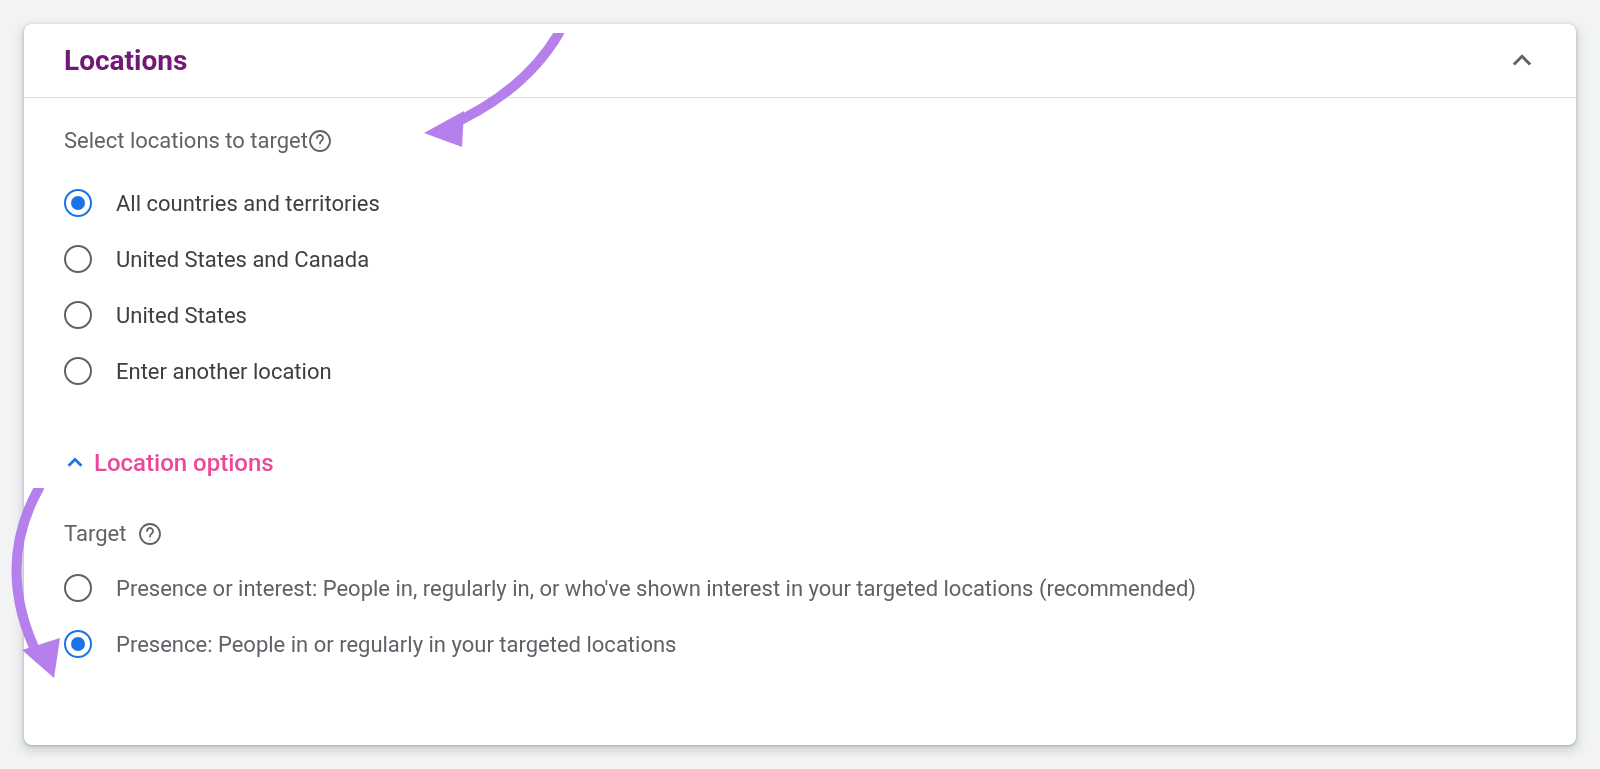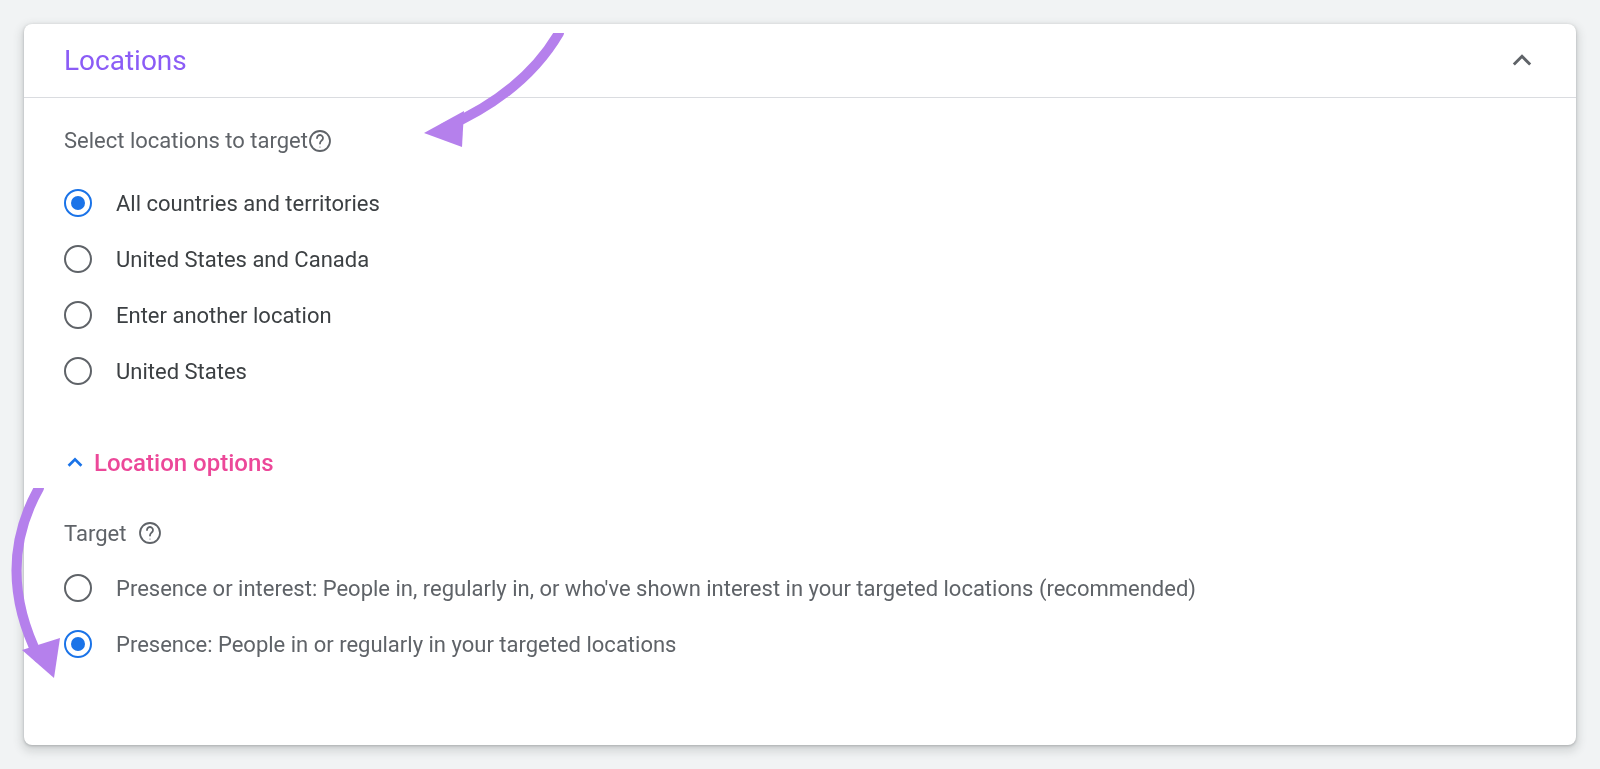--- a/index.html
+++ b/index.html
@@ -24,22 +24,22 @@
     }
     .card-header {
       display: flex;
       justify-content: space-between;
       align-items: center;
       padding: 20px 40px;
       border-bottom: 1px solid #dadce0;
     }
     .card-title {
       font-size: 28px;
-      font-weight: 400;
-      color: #8b5cf6;
+      font-weight: 700;
+      color: #701a75;
     }
     .chevron-up {
       width: 28px;
       height: 28px;
       stroke: #5f6368;
       stroke-width: 2.5;
       fill: none;
       cursor: pointer;
     }
     .card-body {
@@ -122,21 +122,21 @@
     }
     .location-options-toggle svg {
       width: 22px;
       height: 22px;
       stroke: #1a73e8;
       stroke-width: 3;
       fill: none;
     }
     .sub-section-label {
       display: flex;
-      align-items: flex-start;
+      align-items: center;
       gap: 12px;
       font-size: 22px;
       color: #5f6368;
       margin-bottom: 28px;
     }
     .arrow-annotation {
       position: absolute;
       pointer-events: none;
       z-index: 10;
     }
@@ -181,25 +181,25 @@
             <div class="radio-inner"></div>
           </div>
         <span class="radio-label">All countries and territories</span>
       </div>
       <div class="radio-item">
         <div class="radio-outer"></div>
         <span class="radio-label">United States and Canada</span>
       </div>
       <div class="radio-item">
         <div class="radio-outer"></div>
+        <span class="radio-label">United States</span>
+      </div>
+      <div class="radio-item">
+        <div class="radio-outer"></div>
         <span class="radio-label">Enter another location</span>
-      </div>
-      <div class="radio-item">
-        <div class="radio-outer"></div>
-        <span class="radio-label">United States</span>
       </div>
     </div>
 
     <div class="location-options-toggle">
       <svg viewBox="0 0 24 24">
         <polyline points="5 15 12 8 19 15"></polyline>
       </svg>
       <span>Location options</span>
     </div>
 

